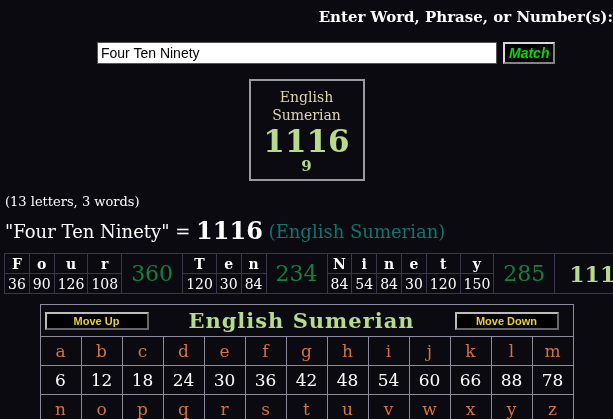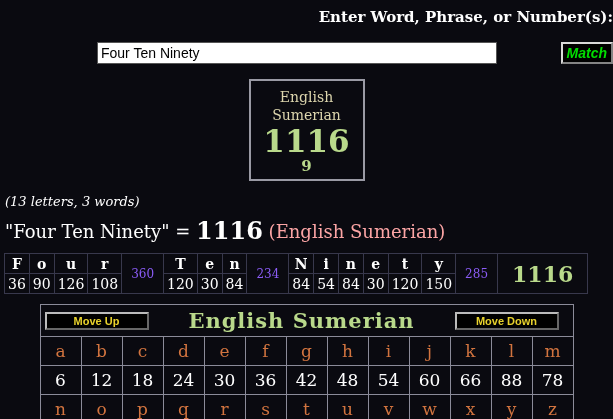--- a/index.html
+++ b/index.html
@@ -9,21 +9,21 @@
     font-family:"DejaVu Serif","Liberation Serif",serif;
     color:#fff;
   }
   
   .page-title{
     text-align:right;font-weight:bold;font-size:15px;
     margin:8px 0 0 0;color:#fff;
   }
   
   .search-row{
-    margin:16px 0 0 97px;display:flex;align-items:center;justify-content:space-between;
+    margin:16px 0 0 97px;display:flex;align-items:center;
   }
   .search-row input{
     width:392px;height:20px;border:1px solid #555;background:#fff;color:#000;
     font-family:"Liberation Sans",sans-serif;font-size:14px;padding:0 3px;
   }
   .match-btn{
     margin-left:6px;background:#000;color:#00dd00;
     font-family:"Liberation Sans",sans-serif;font-weight:bold;font-size:14px;
     border:2px outset #d8d8d8;padding:1px 4px;cursor:pointer;font-style:italic;
   }
@@ -35,34 +35,34 @@
   .result-box .cipher-name{
     color:#ddd6ae;font-size:14px;line-height:1.3;width:82px;margin:0 auto;
   }
   .result-box .big-value{
     color:#b9d98b;font-size:31px;font-weight:bold;line-height:1.05;margin-top:1px;
   }
   .result-box .reduced-value{
     color:#b9d98b;font-size:15px;font-weight:bold;line-height:1.1;
   }
   
-  .letters-info{margin:13px 0 0 5px;font-size:13px;color:#fff;font-style:italic;}
+  .letters-info{margin:13px 0 0 5px;font-size:13px;color:#fff;}
   .phrase-line{margin:7px 0 0 5px;font-size:18px;color:#fff;}
   .phrase-line .phrase-value{font-size:24px;font-weight:bold;vertical-align:-1px;}
-  .phrase-line .phrase-cipher{color:#fca5a5;font-size:18px;}
+  .phrase-line .phrase-cipher{color:#0f766e;font-size:18px;}
   
   .breakdown{
     border-collapse:collapse;margin:8px 0 0 4px;
   }
   .breakdown td{
     border:1px solid #38384c;text-align:center;vertical-align:middle;
   }
   .breakdown .bl{font-weight:bold;font-size:14px;color:#fff;padding:0 5px;height:19px;}
   .breakdown .bv{font-size:14px;color:#fff;padding:0 3px;height:19px;}
-  .breakdown .bs{color:#8b5cf6;font-size:12px;padding:0 9px;}
+  .breakdown .bs{color:#15803d;font-size:22px;padding:0 9px;}
   .breakdown .bt{color:#b9d98b;font-size:22px;font-weight:bold;padding:0 14px;}
   
   .cipher-table{
     border-collapse:collapse;margin:10px auto 0 auto;
   }
   .cipher-table td{
     border:1px solid #8b8b99;text-align:center;
   }
   .ct-head{padding:3px 4px;}
   .ct-head-inner{display:flex;align-items:center;justify-content:space-between;width:514px;gap:19px;}

